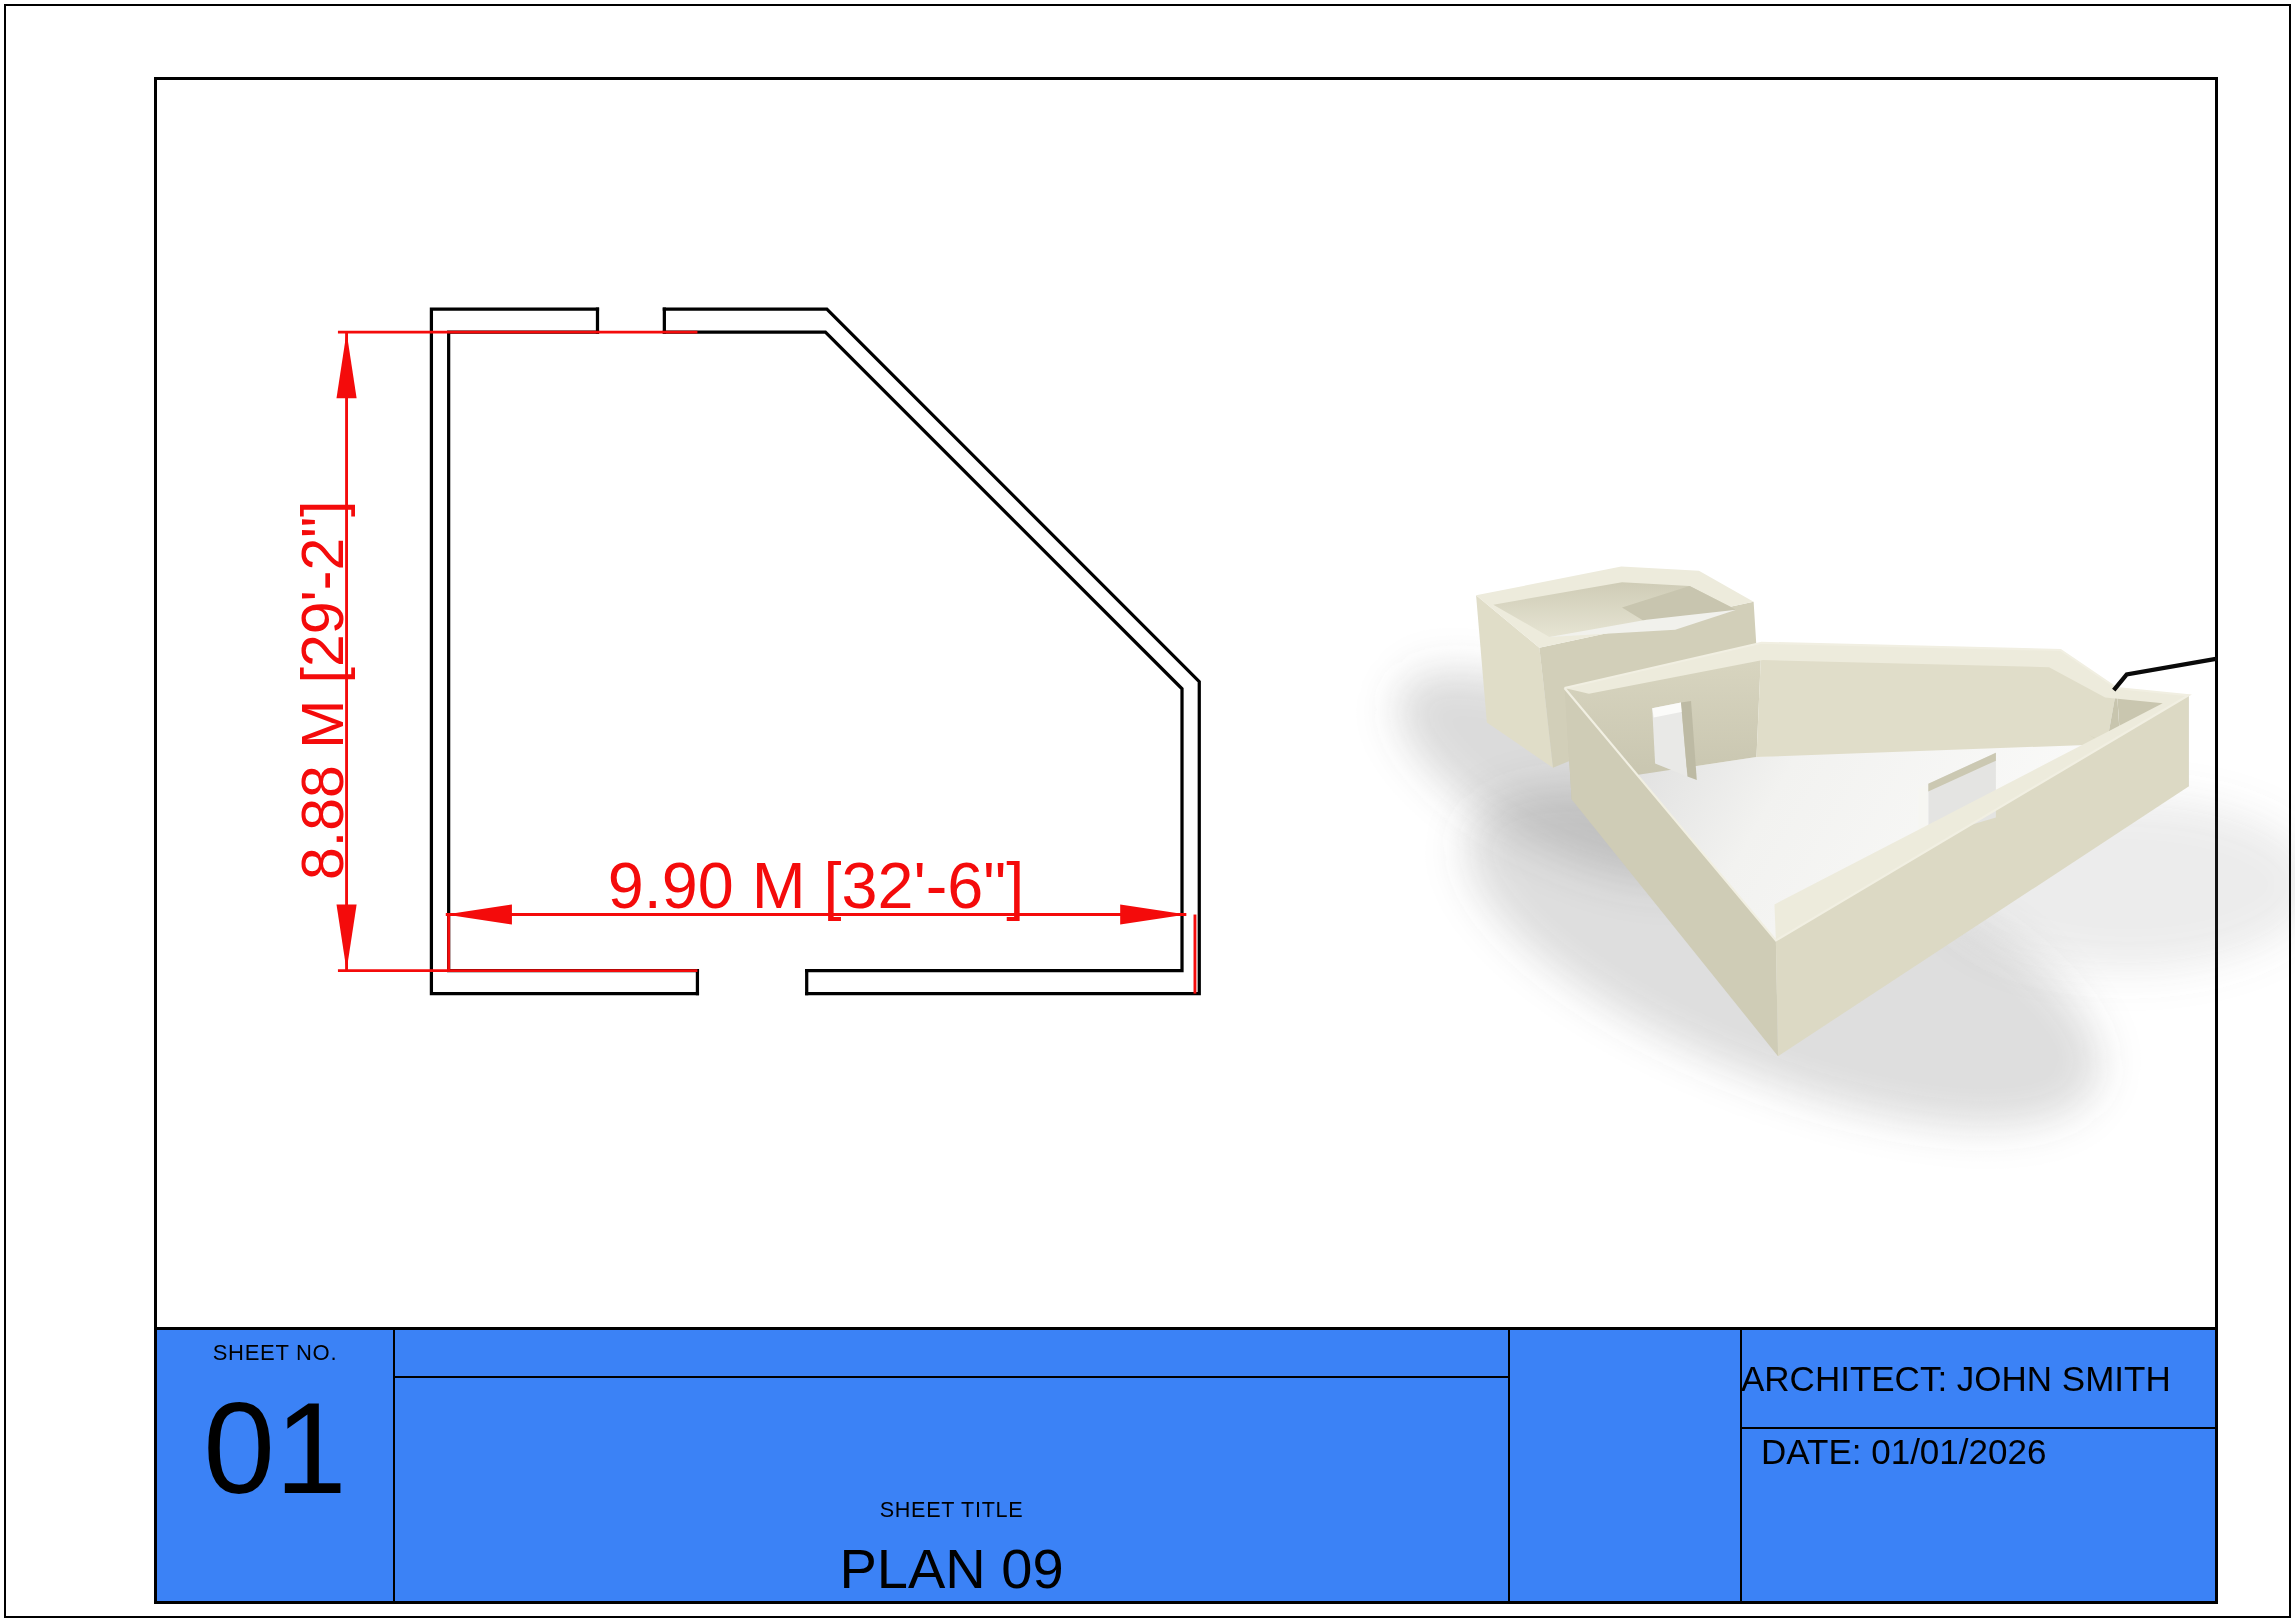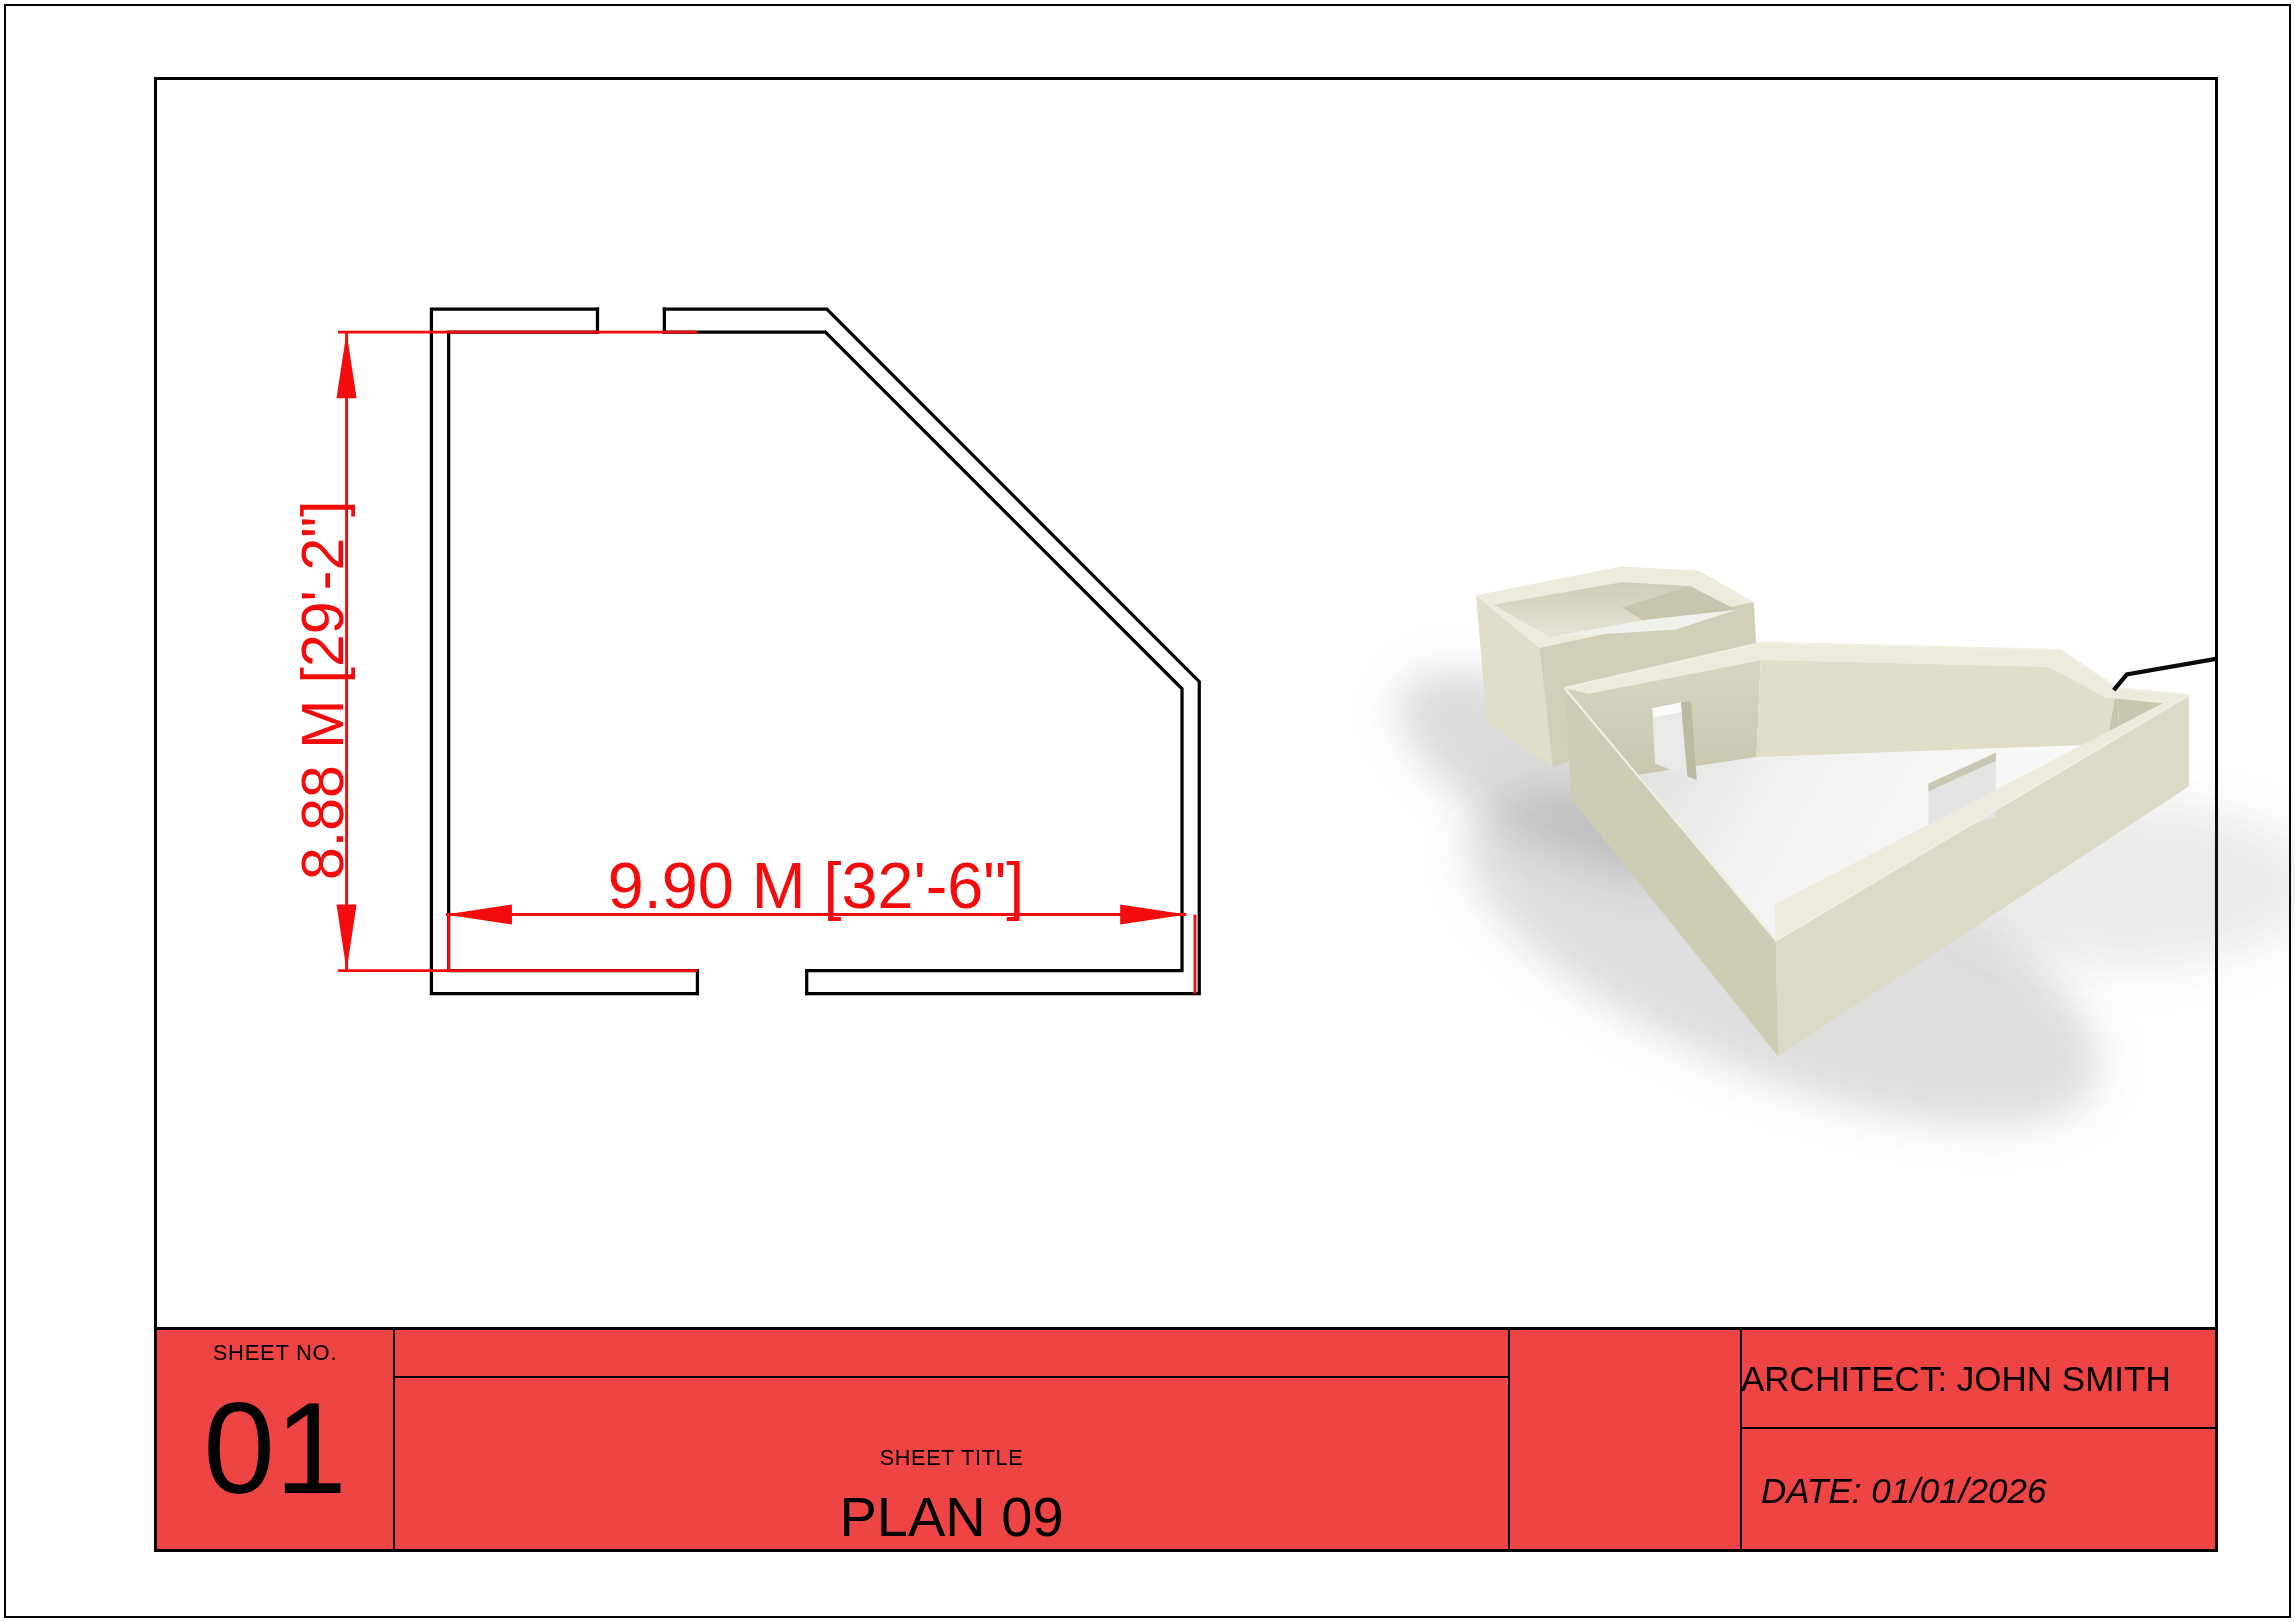--- a/index.html
+++ b/index.html
@@ -12,42 +12,42 @@
     border:2.2px solid #000;
   }
   .frame-border {
     position:absolute; left:154px; top:77px; width:2064px; height:1475px;
     border:3.6px solid #000; box-sizing:border-box;
   }
   .drawing-svg { position:absolute; left:0; top:0; }
 
   
   .titleblock {
-    position:absolute; left:154px; top:1327px; width:2064px; height:225px;
-    border:3.6px solid #000; box-sizing:border-box; background:#ef4444;
+    position:absolute; left:154px; top:1327px; width:2064px; height:277px;
+    border:3.6px solid #000; box-sizing:border-box; background:#3b82f6;
   }
   .tb-cell { position:absolute; top:0; bottom:0; box-sizing:border-box; }
   .tb-c1 { left:0; width:238px; border-right:2.9px solid #000;
            display:flex; flex-direction:column; align-items:center; }
   .tb-sheetno-label { margin-top:10px; font-size:22px; color:#000; letter-spacing:0.7px; }
   .tb-sheetno { font-size:129px; line-height:165px; color:#000; }
   .tb-c2 { left:238px; width:1115px; border-right:2.9px solid #000; }
   .tb-c2-topstrip { position:absolute; left:0; top:0; width:100%; height:48px;
                     border-bottom:2.9px solid #000; box-sizing:border-box; }
   .tb-c2-main { position:absolute; left:0; top:51px; right:0; bottom:0;
                 display:flex; flex-direction:column; align-items:center; justify-content:flex-end; }
   .tb-sheettitle-label { font-size:21.6px; color:#000; letter-spacing:0.7px; }
   .tb-sheettitle { font-size:56px; color:#000; margin-top:13px; }
   .tb-c3 { left:1353px; width:232px; border-right:2.9px solid #000; }
   .tb-c4 { left:1584px; right:0; }
   .tb-c4-row1 { position:absolute; left:0; top:0; right:0; height:99px;
                 border-bottom:2.9px solid #000; box-sizing:border-box;
                 display:flex; align-items:center; }
   .tb-c4-row2 { position:absolute; left:0; top:102px; right:0; bottom:0;
-                display:flex; align-items:center; padding-left:20px;font-style:italic; }
+                display:flex; align-items:flex-start; padding-left:20px; }
   .tb-text { font-size:35px; color:#000; }
 </style>
 </head>
 <body>
 
 <div class="page">
 
   <div class="page-border"></div>
   <div class="frame-border"></div>
 

